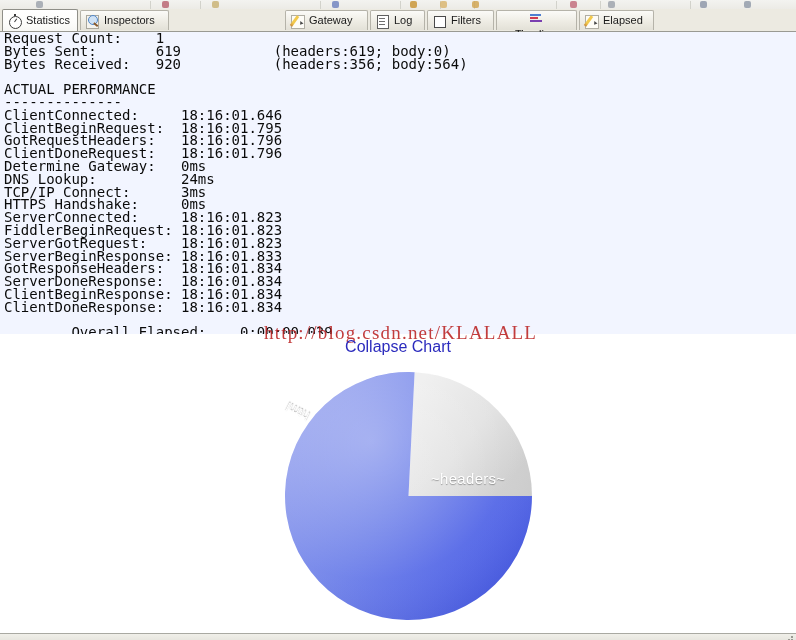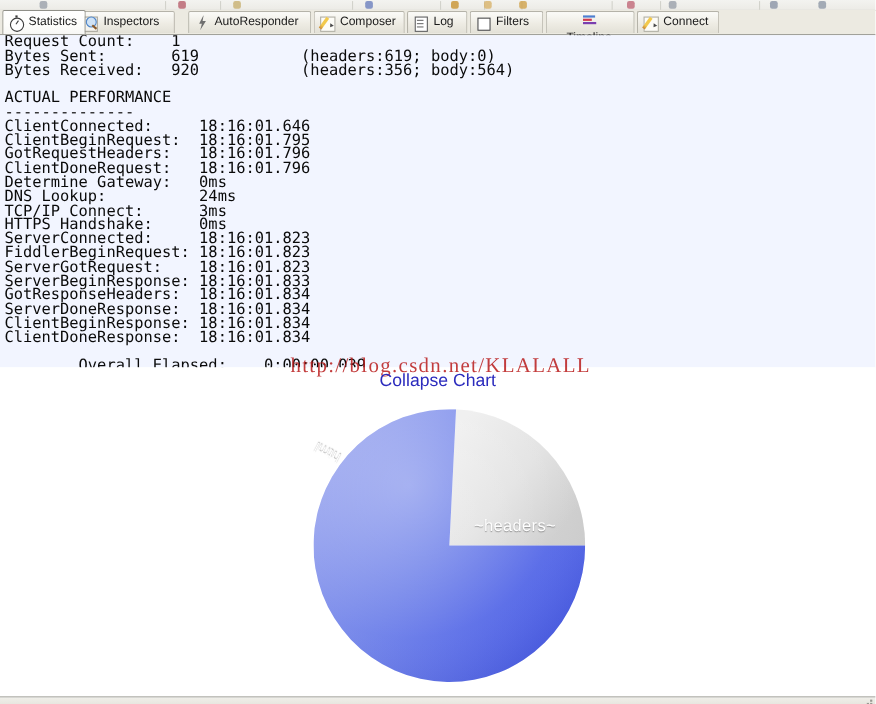--- a/index.html
+++ b/index.html
@@ -328,43 +328,37 @@
 
     <div class="tab selected" style="left:2px;width:76px;">
       <span class="ico ico-clock">
         <span class="stem"></span>
           <span class="ring"></span>
           <span class="hand"></span>
       </span>
       <span class="tab-label">Statistics</span>
     </div>
 
-    <div class="tab" style="left:70px;width:89px;">
+    <div class="tab" style="left:80px;width:89px;">
       <span class="ico ico-mag">
         <span class="page"></span>
           <span class="lens"></span>
           <span class="handle"></span>
       </span>
       <span class="tab-label">Inspectors</span>
     </div>
 
-    <div class="tab" style="left:171px;width:112px;">
-      <span class="ico ico-bolt">
-          <span class="bolt"></span>
-        </span>
-      <span class="tab-label">AutoResponder</span>
-    </div>
 
     <div class="tab" style="left:285px;width:83px;">
       <span class="ico ico-pencil">
         <span class="pad"></span>
           <span class="pencil"></span>
           <span class="tip"></span>
       </span>
-      <span class="tab-label">Composer</span>
+      <span class="tab-label">Gateway</span>
     </div>
 
     <div class="tab" style="left:370px;width:55px;">
       <span class="ico ico-log">
         <span class="page"></span>
         <span class="line" style="top:4px"></span>
         <span class="line" style="top:7px"></span>
         <span class="line" style="top:10px"></span>
       </span>
       <span class="tab-label">Log</span>
@@ -385,21 +379,21 @@
       </span>
       <span class="tab-label">Timeline</span>
     </div>
 
     <div class="tab" style="left:579px;width:75px;">
       <span class="ico ico-pencil">
         <span class="pad"></span>
           <span class="pencil"></span>
           <span class="tip"></span>
       </span>
-      <span class="tab-label">Connect</span>
+      <span class="tab-label">Elapsed</span>
     </div>
 
   </div>
 
   <div class="stats-panel">
     <div class="stats-text">Request Count:    1
 Bytes Sent:       619           (headers:619; body:0)
 Bytes Received:   920           (headers:356; body:564)
 
 ACTUAL PERFORMANCE

